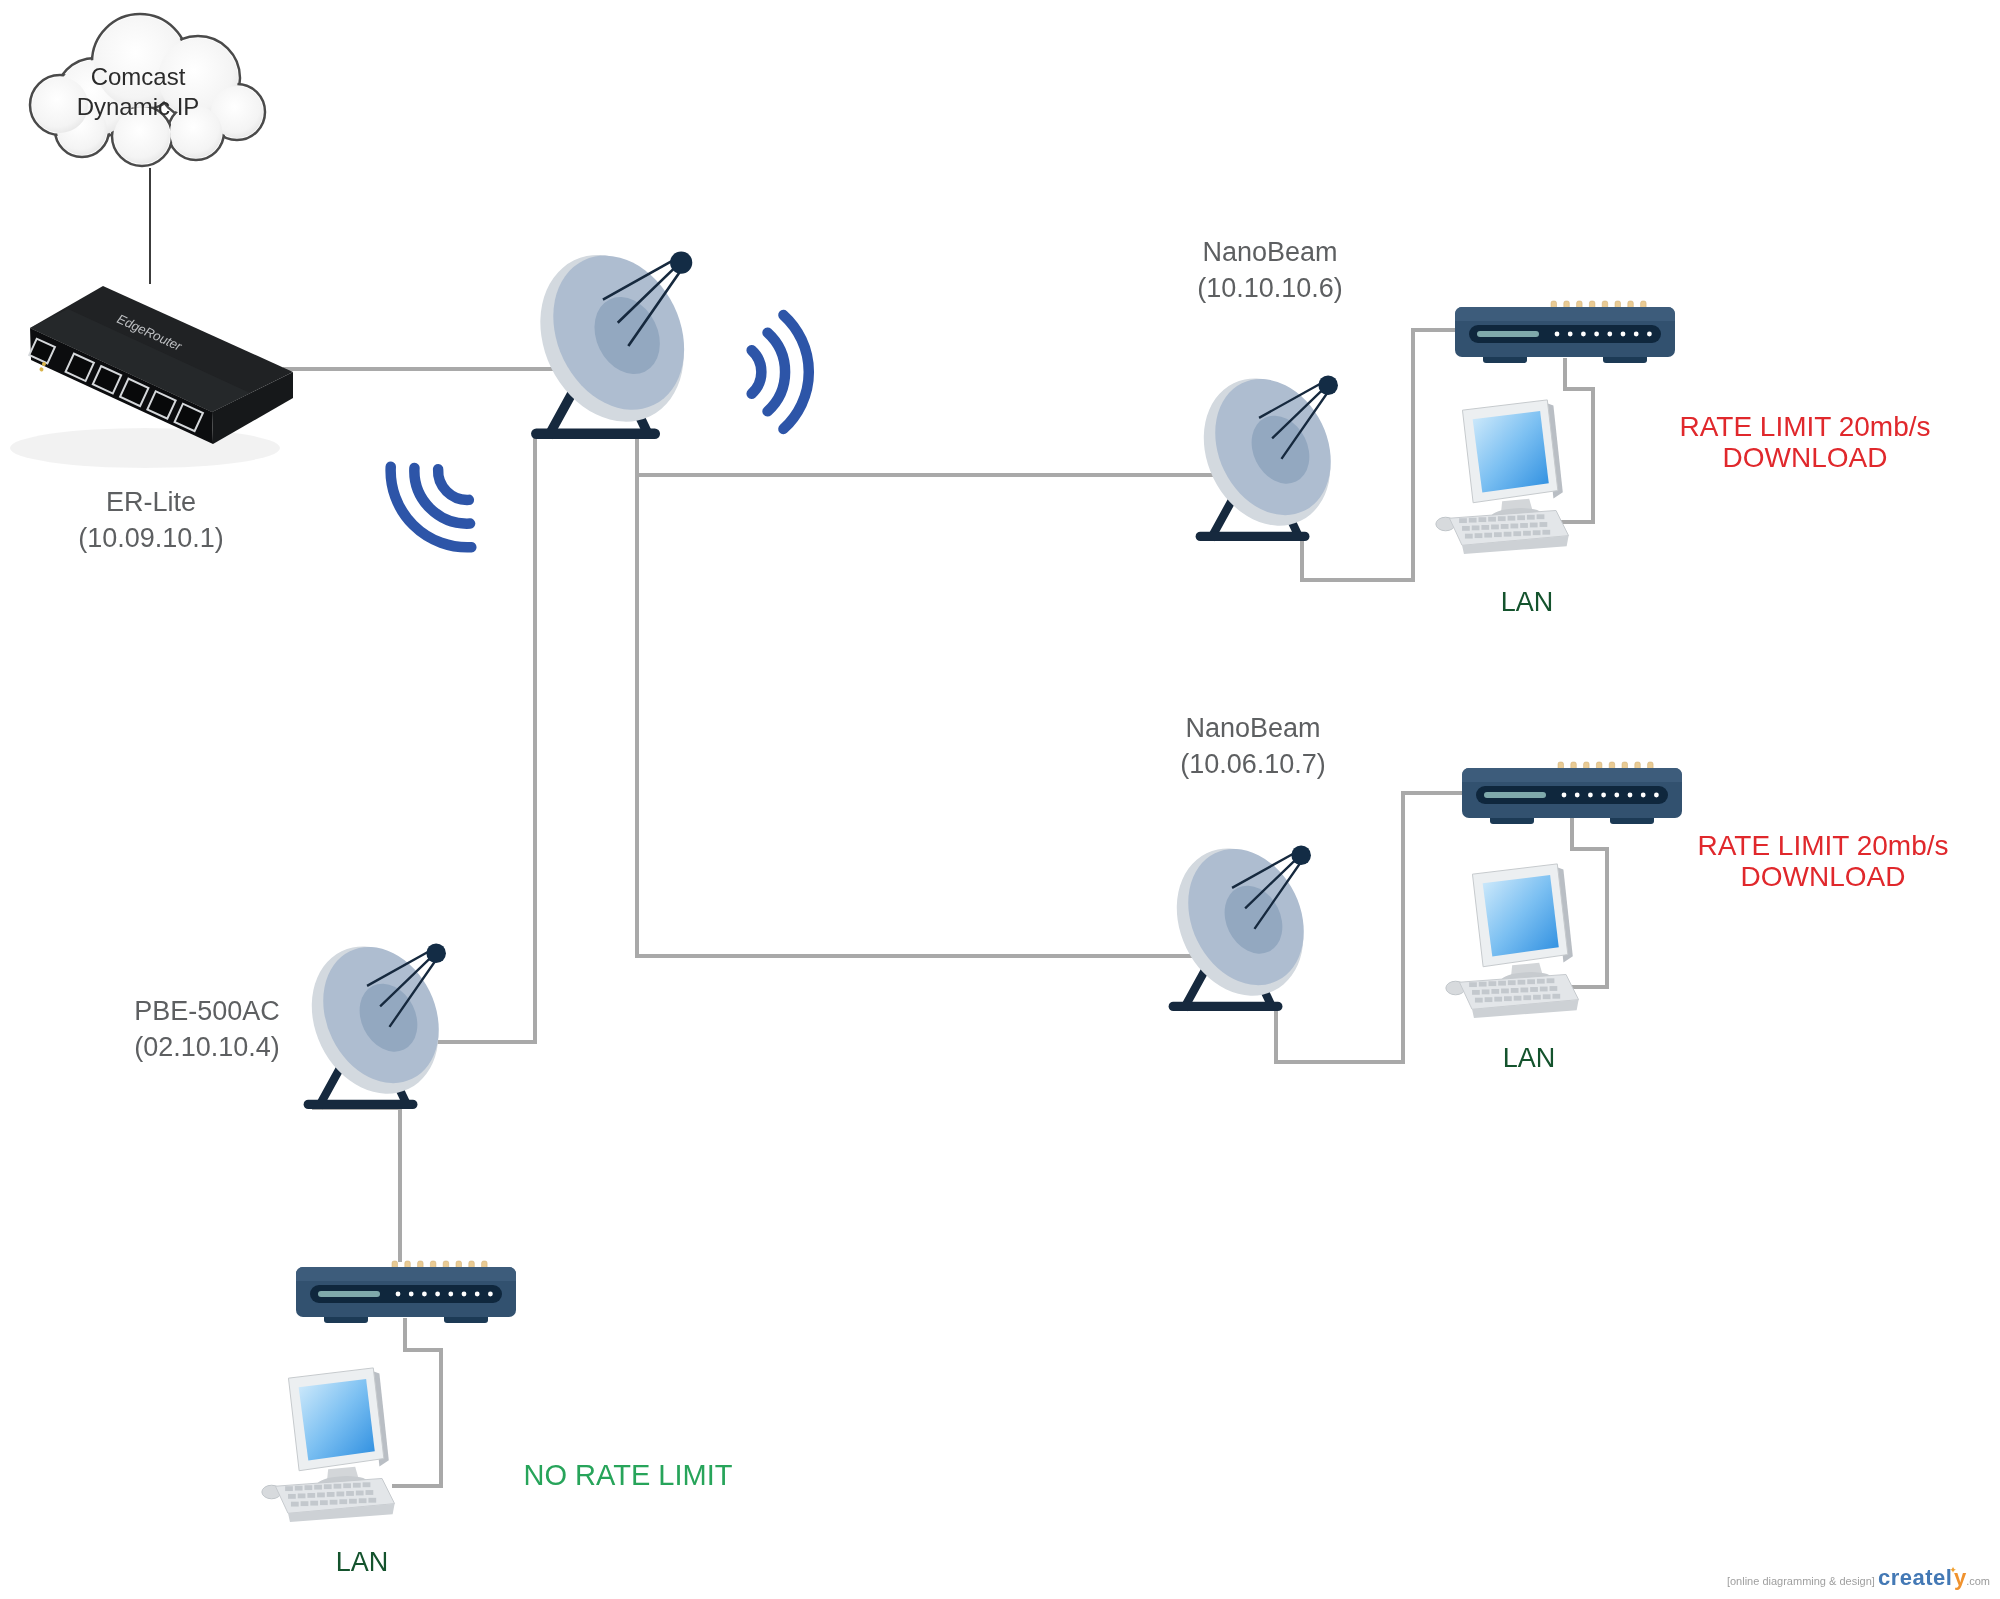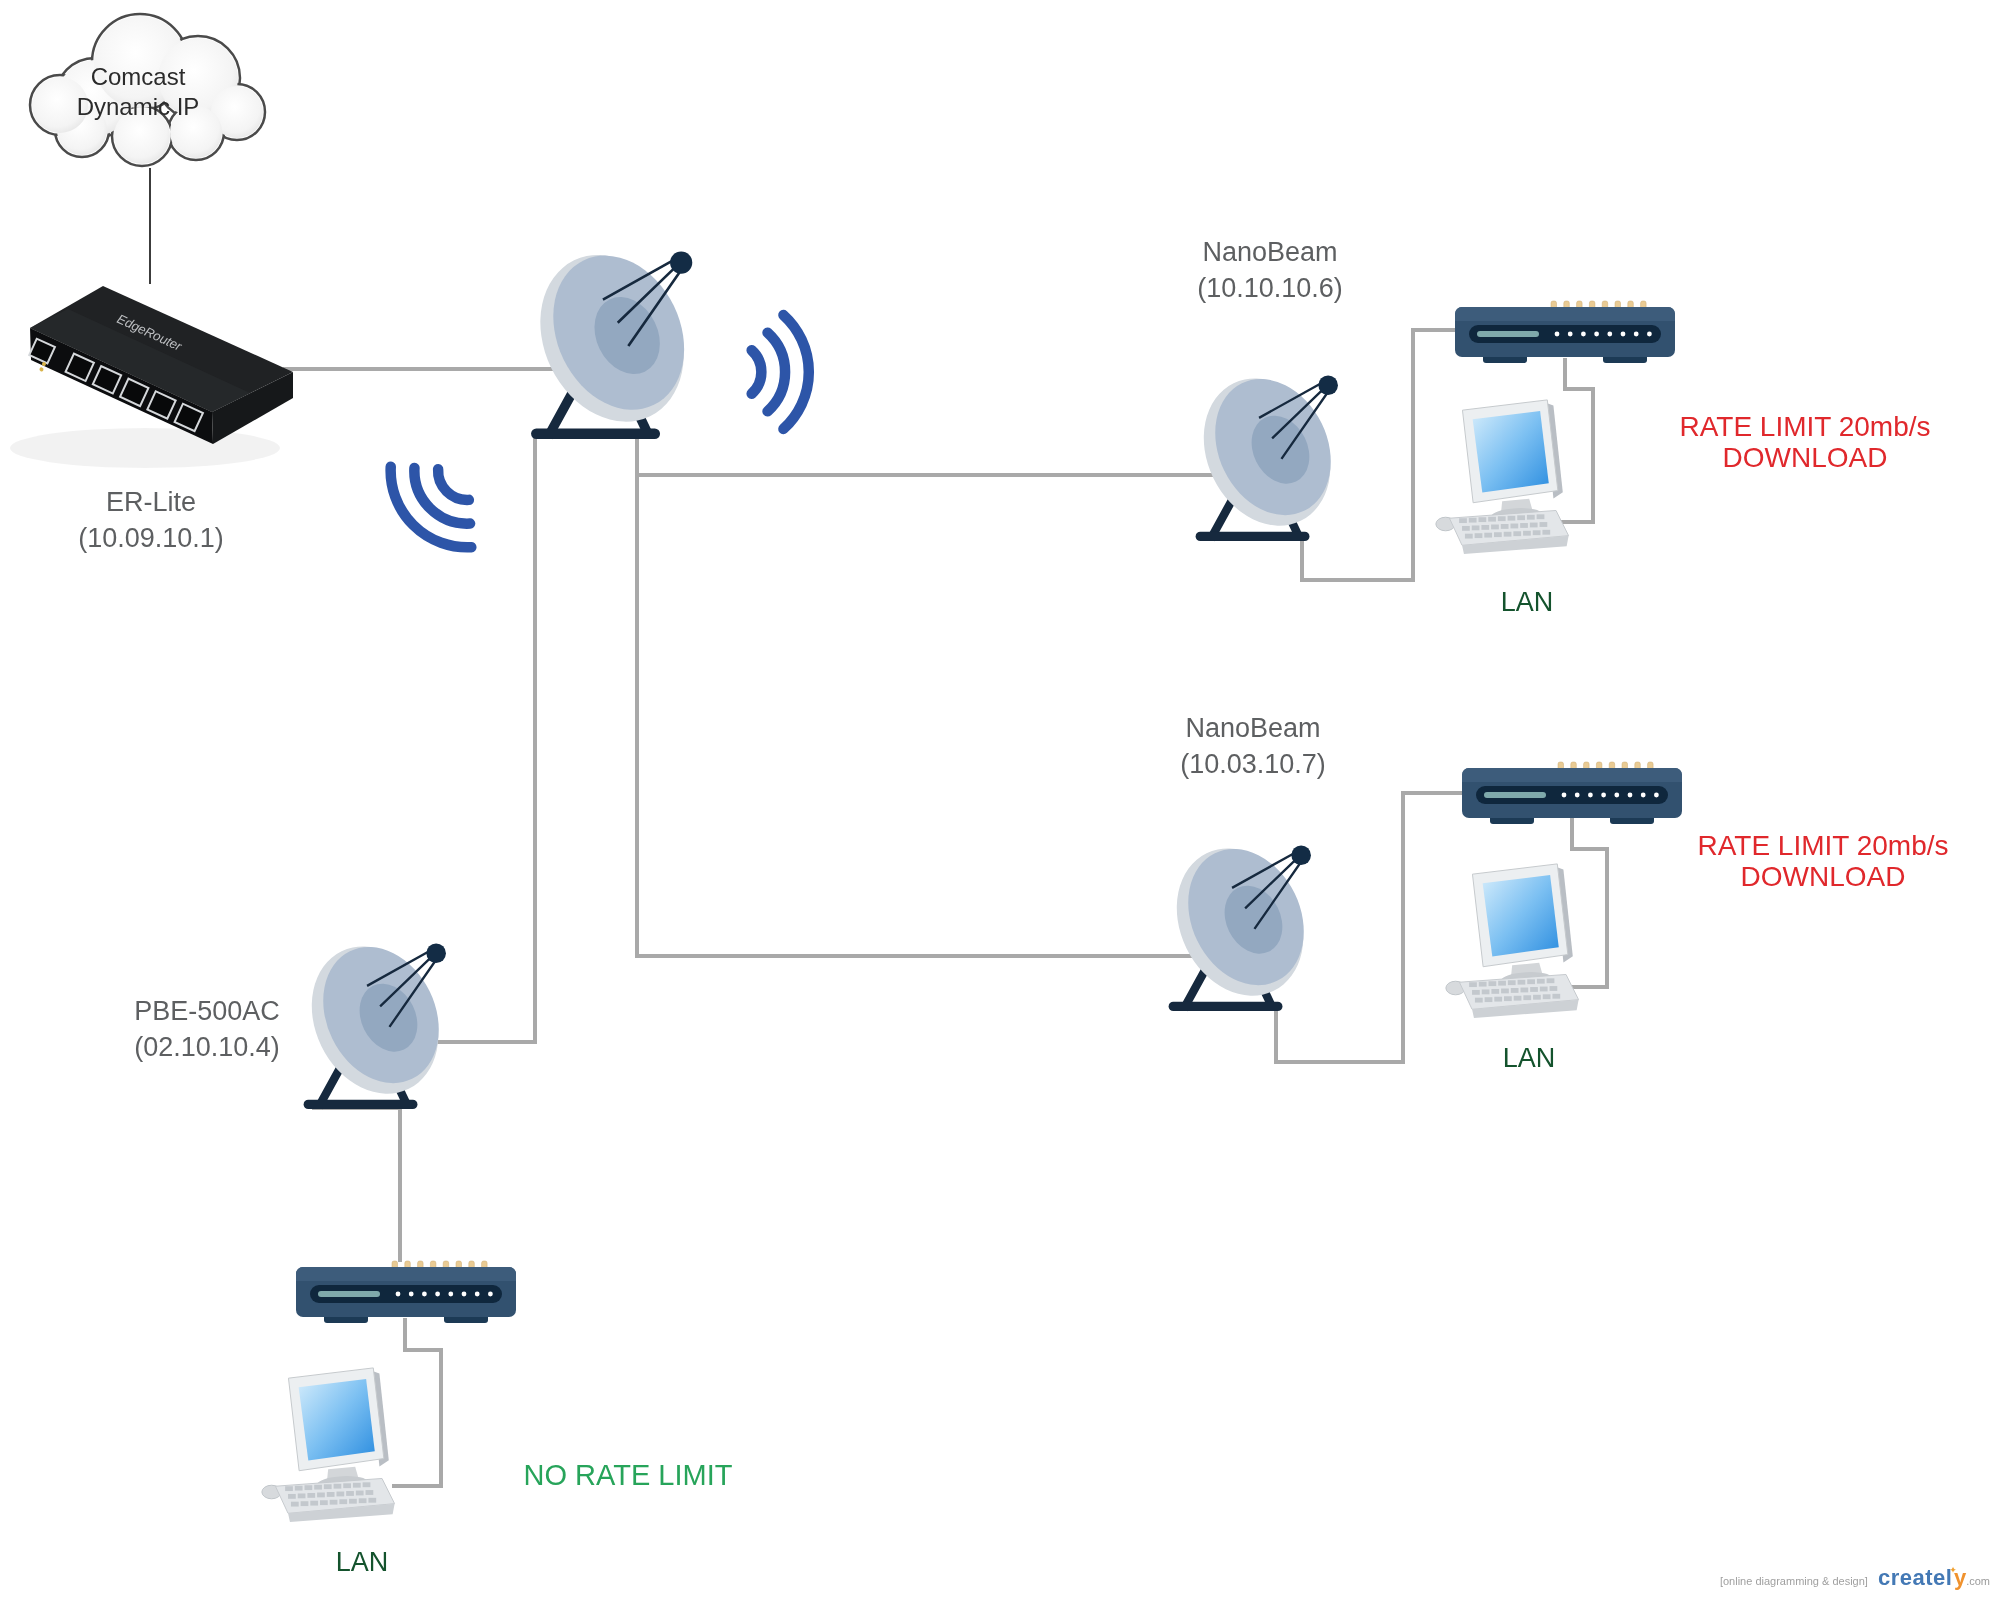--- a/index.html
+++ b/index.html
@@ -9,21 +9,21 @@
   .lbl{position:absolute;transform:translateX(-50%);text-align:center;white-space:nowrap;
        font:27px/36px "Liberation Sans",sans-serif;color:#5d5f61;}
   .cloud-lbl{position:absolute;transform:translateX(-50%);text-align:center;white-space:nowrap;
        font:24px/30px "Liberation Sans",sans-serif;color:#2b2b2b;}
   .lan{position:absolute;transform:translateX(-50%);white-space:nowrap;
        font:27px/32px "Liberation Sans",sans-serif;color:#14532d;}
   .note-red{position:absolute;transform:translateX(-50%);text-align:center;white-space:nowrap;
        font:28px/31px "Liberation Sans",sans-serif;color:#e0282c;}
   .note-green{position:absolute;transform:translateX(-50%);white-space:nowrap;
        font:29px/32px "Liberation Sans",sans-serif;color:#27a45a;}
-  .watermark{position:absolute;right:10px;bottom:8px;display:flex;align-items:baseline;gap:10px;}
+  .watermark{position:absolute;right:10px;bottom:8px;display:flex;align-items:baseline;gap:3px;}
   .wm-tag{font:11px "Liberation Sans",sans-serif;color:#a0a0a0;}
   .wm-brand{font:bold 22px "Liberation Sans",sans-serif;color:#4479b5;letter-spacing:.5px;}
   .wm-accent{font:bold 22px "Liberation Sans",sans-serif;color:#f0922e;}
   .wm-bulb{position:relative;top:-12px;font-size:9px;color:#f0a030;margin:0 -3px;}
   .wm-suffix{font:11px "Liberation Sans",sans-serif;color:#9a9a9a;margin-top:32px;}
 </style>
 </head>
 <body>
 
 <div id="canvas">
@@ -217,21 +217,21 @@
   <div>(10.09.10.1)</div>
 </div>
 
 <div class="lbl" style="left:1270px;top:234px;">
   <div>NanoBeam</div>
   <div>(10.10.10.6)</div>
 </div>
 
 <div class="lbl" style="left:1253px;top:710px;">
   <div>NanoBeam</div>
-  <div>(10.03.10.7)</div>
+  <div>(10.06.10.7)</div>
 </div>
 
 <div class="lbl" style="left:207px;top:993px;">
   <div>PBE-500AC</div>
   <div>(02.10.10.4)</div>
 </div>
 
 <div class="lan" style="left:1527px;top:586px;">LAN</div>
 <div class="lan" style="left:1529px;top:1042px;">LAN</div>
 <div class="lan" style="left:362px;top:1546px;">LAN</div>

